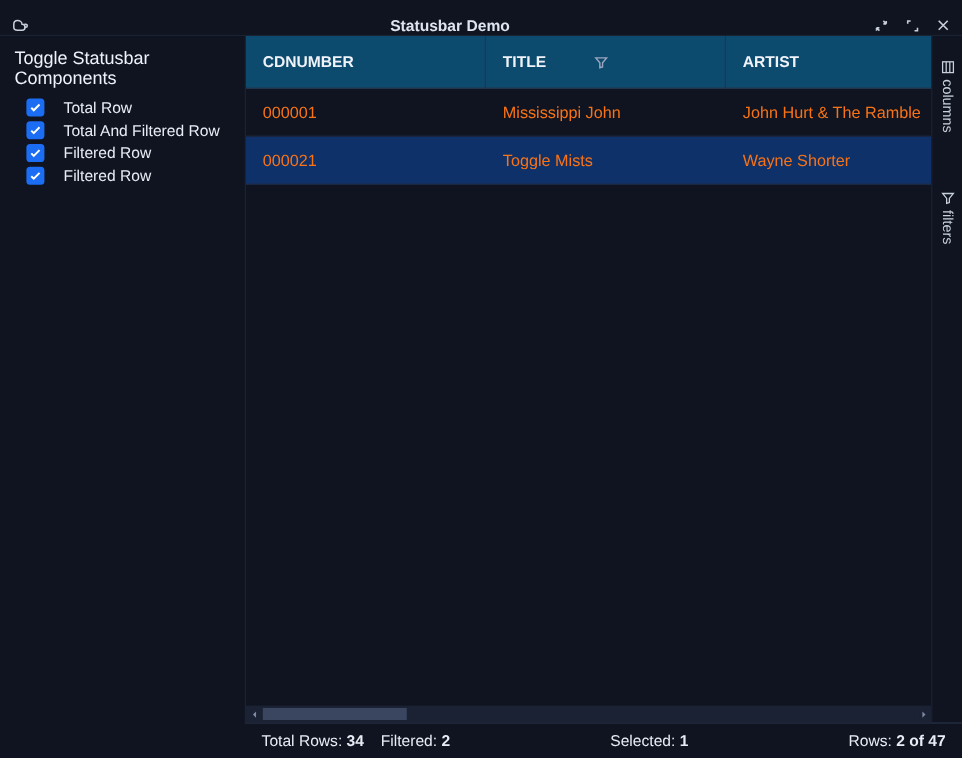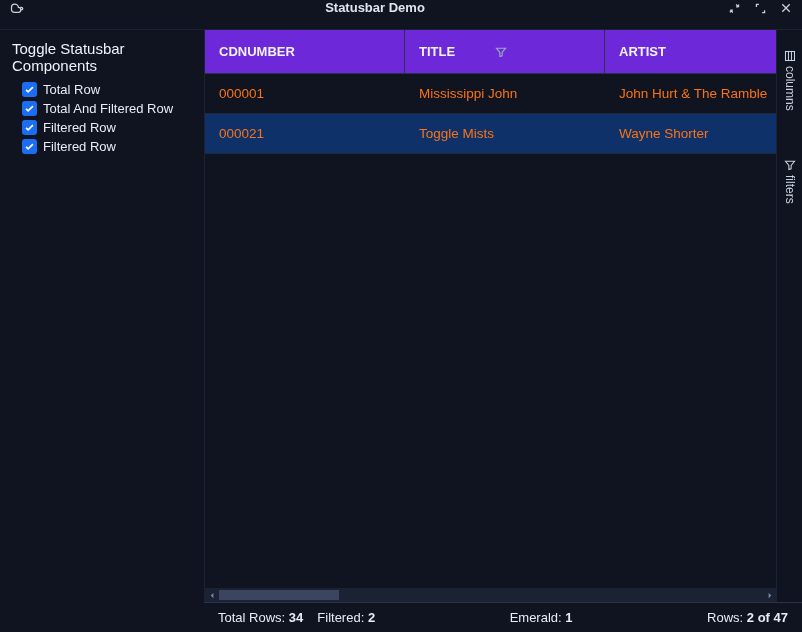--- a/index.html
+++ b/index.html
@@ -10,21 +10,21 @@
     font-family: -apple-system, BlinkMacSystemFont, "Segoe UI", Arial, sans-serif;
     font-size: 13px;
     display: flex;
     flex-direction: column;
   }
   
   .titlebar {
     height: 30px;
     background: #0f1420;
     display: flex;
-    align-items: flex-start;
+    align-items: flex-end;
     padding: 0 8px;
     border-bottom: 1px solid #1a2233;
   }
   .titlebar .app-icon {
     width: 16px; height: 16px;
     display: flex; align-items: center; justify-content: center;
   }
   .titlebar .title {
     flex: 1;
     text-align: center;
@@ -47,21 +47,21 @@
     color: #e8ecf4;
   }
   .sidebar-heading {
     font-size: 15px;
     margin-bottom: 6px;
     color: #eef2fa;
   }
   .checkrow {
     display: flex;
     align-items: center;
-    gap: 6px;
+    gap: 16px;
     padding: 2px 0 2px 10px;
     cursor: pointer;
   }
   .checkbox {
     width: 15px; height: 15px;
     border-radius: 3px;
     background: #1b6ef3;
     display: flex; align-items: center; justify-content: center;
     flex-shrink: 0;
   }
@@ -74,21 +74,21 @@
     display: flex;
     flex-direction: column;
     min-width: 0;
     border-left: 1px solid #1a2233;
     position: relative;
   }
   .table-header {
     height: 44px;
     display: flex;
     align-items: center;
-    background: #6d28d9;
+    background: #0c4a6e;
     border-bottom: 1px solid #29324a;
     font-weight: 700;
     font-size: 13px;
     color: #f0f3fa;
   }
   .col { padding: 0 14px; display:flex; align-items:center; gap:6px; white-space:nowrap; overflow:hidden; }
   .col-cd { width: 200px; border-right: 1px solid #29324a; height:100%; }
   .col-title { width: 200px; border-right: 1px solid #29324a; height:100%;gap:40px; }
   .col-artist { flex: 1; height:100%; }
   .funnel { color:#7c8aa5; display:flex; }
@@ -309,21 +309,21 @@
       <span>Total Rows:</span>
       <b>34</b>
     </span>
     <span>
       <span>Filtered:</span>
       <b>2</b>
     </span>
   </div>
   <div class="center">
     <span>
-      <span>Emerald:</span>
+      <span>Selected:</span>
       <b>1</b>
     </span>
   </div>
   <div class="grp right">
     <span>
       <span>Rows:</span>
       <b>2 of 47</b>
     </span>
   </div>
 </div>

